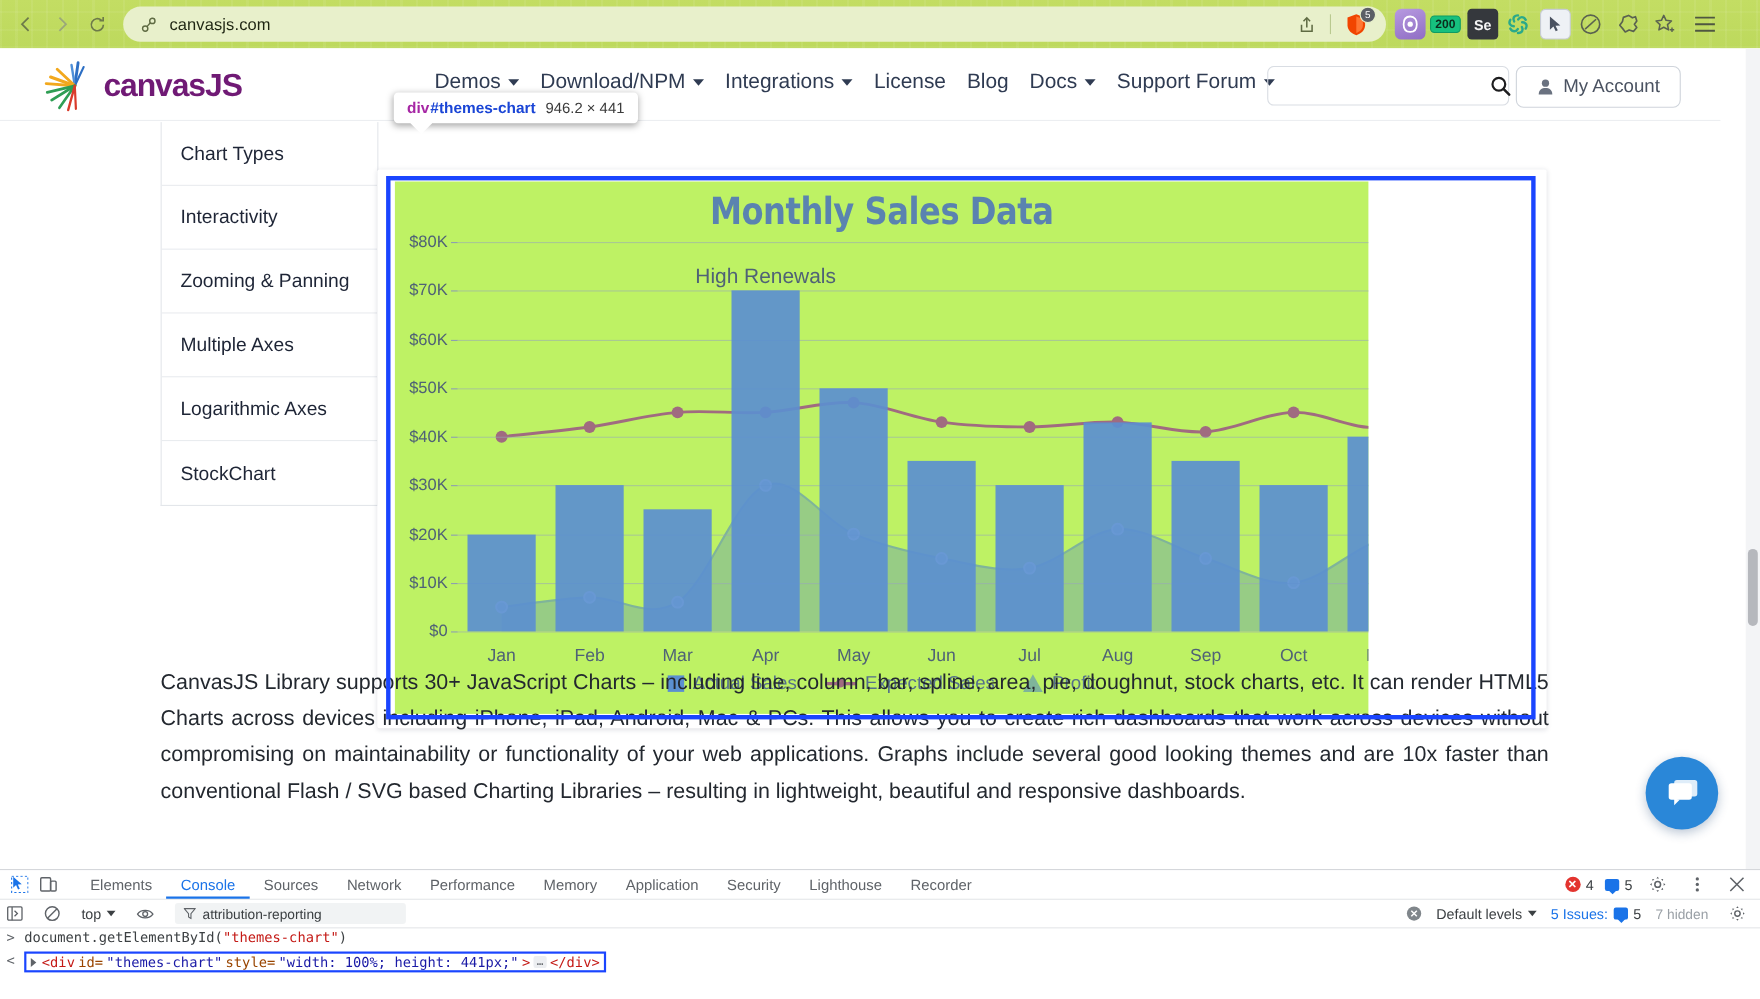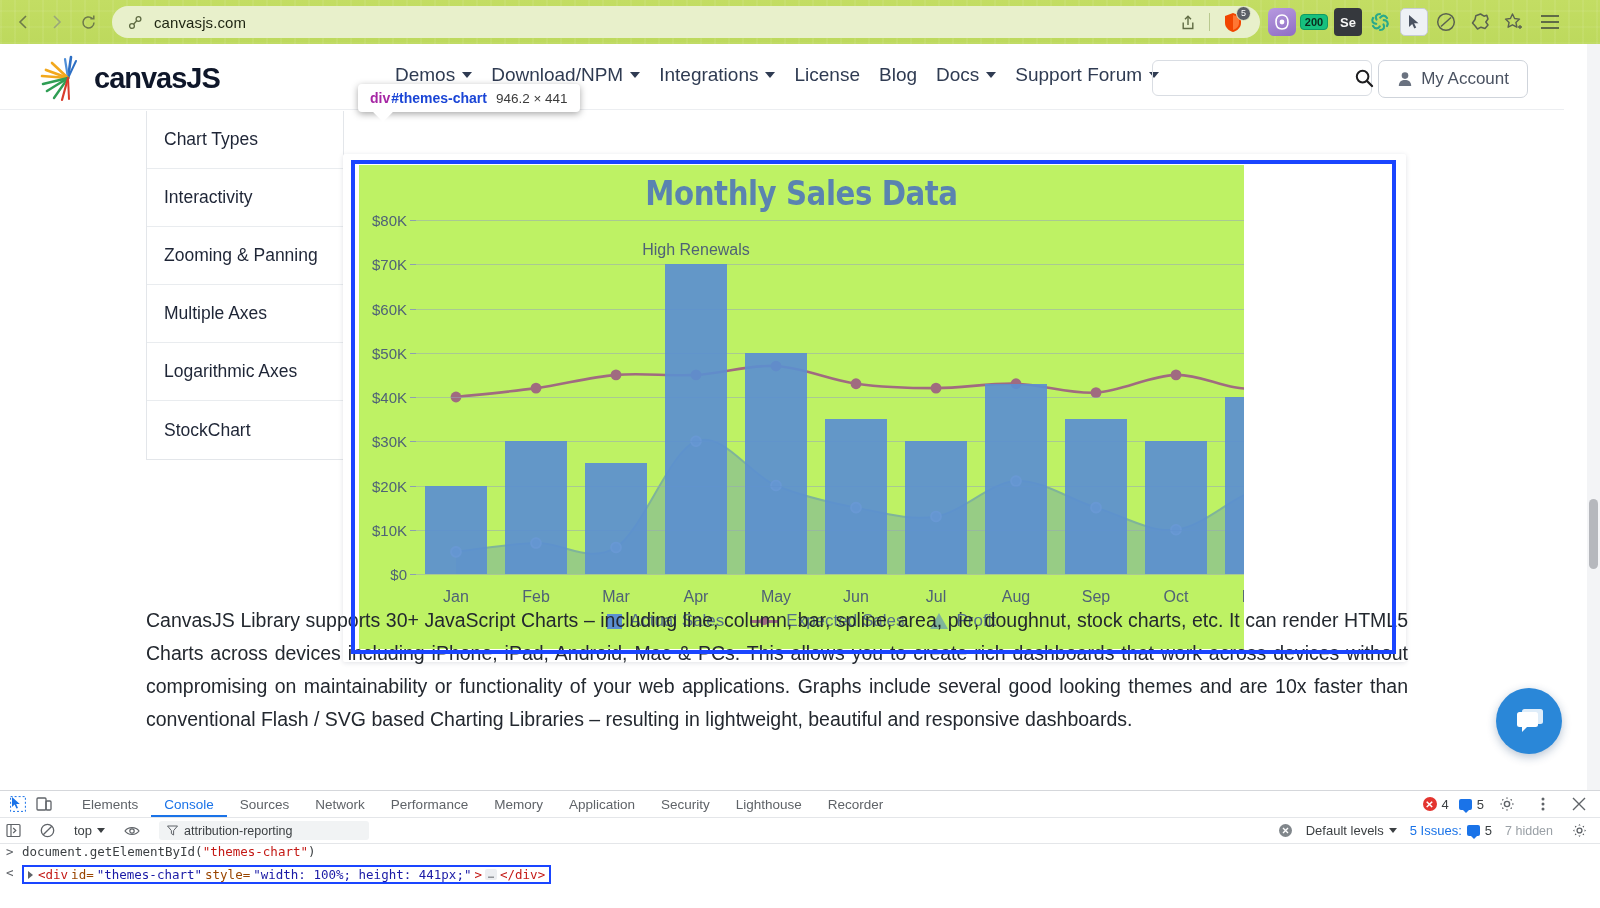--- a/index.html
+++ b/index.html
@@ -68,21 +68,21 @@
   
   #page { position: absolute; top: 44px; left: 0; width: 1600px; height: 746px; background: #ffffff; overflow: hidden; }
 
   
   #site-header {
     position: absolute; top: 0; left: 0; width: 1564px; height: 66px; background: #fff;
     border-bottom: 1px solid #eceef1;
   }
   #logo { position: absolute; left: 38px; top: 10px; display: flex; align-items: center; }
   #logo-mark { width: 62px; height: 48px; }
-  #logo-text { font-size: 29px; font-weight: bold; color: #0f172a; letter-spacing: -1px; margin-left: -6px; }
+  #logo-text { font-size: 29px; font-weight: bold; color: #701a75; letter-spacing: -1px; margin-left: -6px; }
 
   #main-nav { position: absolute; left: 395px; top: 20px; display: flex; align-items: center; gap: 19px; }
   .nav-item { display: flex; align-items: center; gap: 7px; font-size: 19px; color: #2f3b52; }
   .caret { width: 0; height: 0; border-left: 5px solid transparent; border-right: 5px solid transparent; border-top: 6px solid #2f3b52; }
 
   #header-search {
     position: absolute; right: 192px; top: 16px; width: 220px; height: 36px;
     border: 1px solid #d9dde3; border-radius: 6px; display: flex; align-items: center;
   }
   #search-input { border: none; outline: none; flex: 1; height: 100%; padding: 0 10px; font-size: 14px; background: transparent; font-family: inherit; }
@@ -145,21 +145,21 @@
     position: absolute; right: 100%; margin-right: 9px; transform: translateY(-50%);
     font-size: 15px; color: #4f6276; white-space: nowrap;
   }
   .tick-mark { position: absolute; left: -6px; width: 6px; height: 1px; background: #8d9fb1; }
   .axis-label-x {
     position: absolute; top: 100%; margin-top: 14px; transform: translateX(-50%);
     font-size: 16px; color: #4f6276;
   }
   .bar { position: absolute; bottom: 0; background: #5b8fd0; opacity: .92; }
   #annotation {
-    position: absolute; font-size: 16px; color: #4f6276; transform: translateX(-50%);
+    position: absolute; font-size: 19px; color: #4f6276; transform: translateX(-50%);
   }
   .legend {
     position: absolute; left: 0; right: 0; bottom: 18px; display: flex;
     align-items: center; justify-content: center; gap: 26px;
     font-size: 17px; color: #55708b;
   }
   .legend-item { display: flex; align-items: center; gap: 8px; }
   .legend-swatch-square { width: 15px; height: 15px; background: #5b8fd0; }
   .legend-swatch-line { width: 28px; height: 14px; position: relative; }
   .legend-swatch-line::before {

